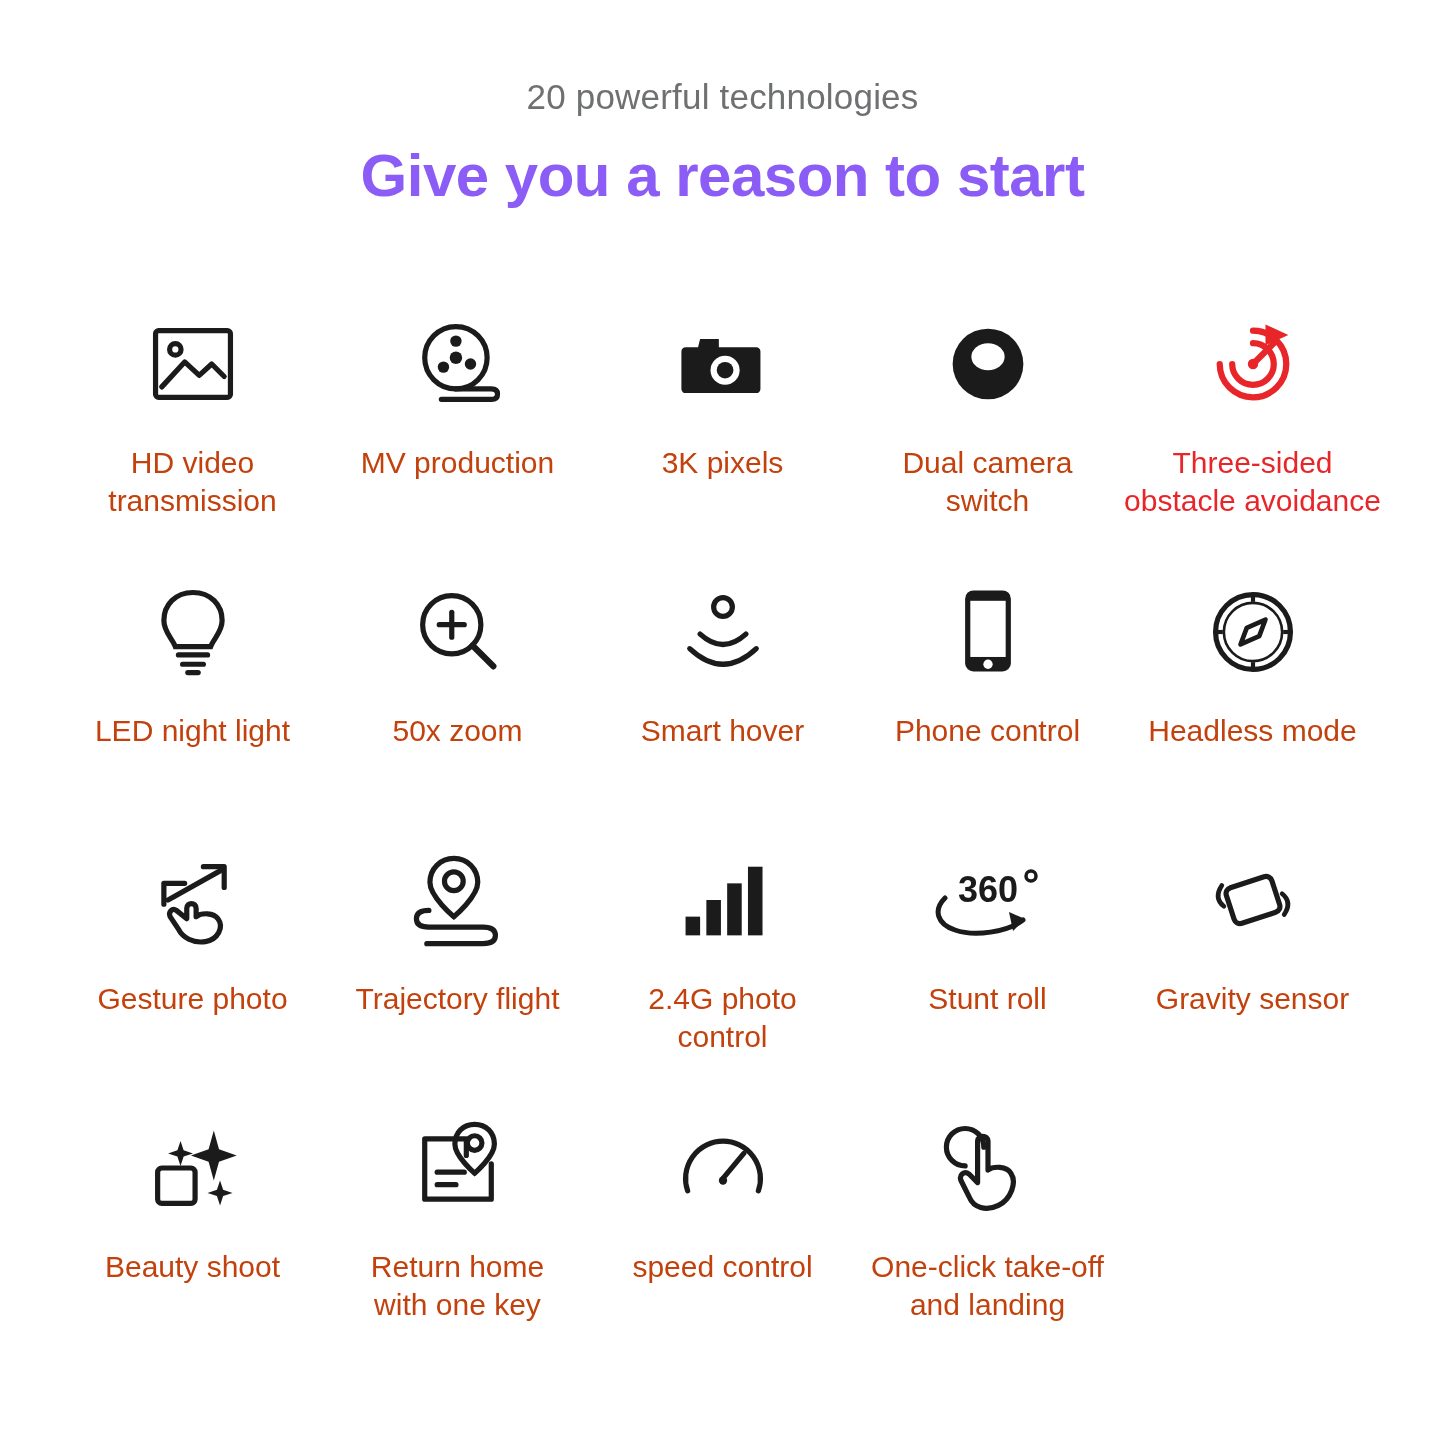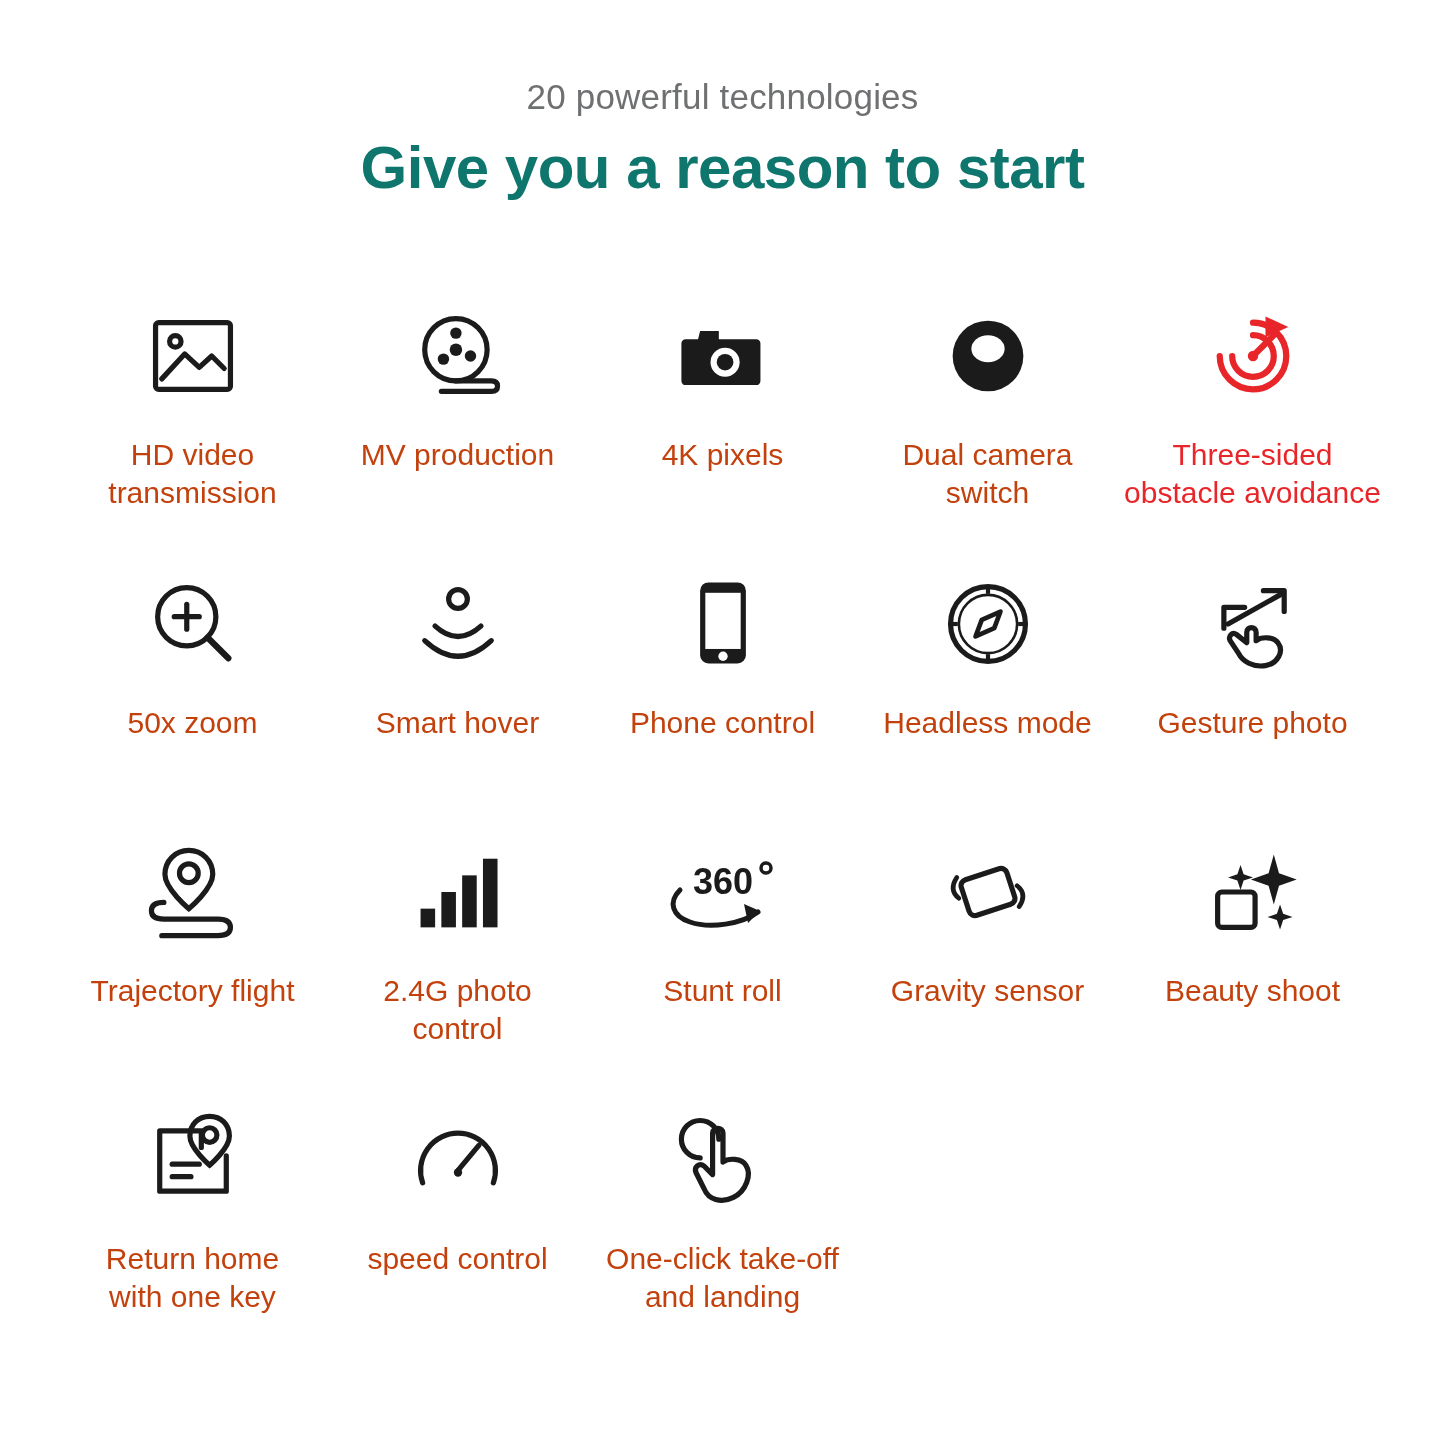--- a/index.html
+++ b/index.html
@@ -26,22 +26,22 @@
   }
   .eyebrow {
     font-size: 35px;
     color: #6f7072;
     letter-spacing: 0.2px;
     line-height: 1.1;
   }
   .headline {
     font-size: 60px;
     font-weight: bold;
-    color: #0f766e;
-    margin-top: 16px;
+    color: #8b5cf6;
+    margin-top: 24px;
     letter-spacing: -0.5px;
     line-height: 1.15;
   }
   .grid {
     margin-top: 96px;
     display: grid;
     grid-template-columns: repeat(5, 1fr);
     grid-auto-rows: 268px;
     row-gap: 0px;
     column-gap: 0px;
@@ -114,21 +114,21 @@
     </div>
 
     <div class="cell">
       <div class="icon-wrap">
         <svg width="104" height="104" viewBox="0 0 100 100">
           <path d="M10 34 h16 l2 -8 h18 v8 h36 a4 4 0 0 1 4 4 v36 a4 4 0 0 1 -4 4 H14 a4 4 0 0 1 -4 -4 V38 a4 4 0 0 1 4 -4 z" fill="#1b1b1b"></path>
           <circle cx="52" cy="56" r="14" fill="#ffffff"></circle>
           <circle cx="52" cy="56" r="8" fill="#1b1b1b"></circle>
         </svg>
       </div>
-      <div class="caption">4K pixels</div>
+      <div class="caption">3K pixels</div>
     </div>
 
     <div class="cell">
       <div class="icon-wrap">
         <svg width="104" height="104" viewBox="0 0 100 100">
           <circle cx="50" cy="50" r="34" fill="#1b1b1b"></circle>
           <ellipse cx="50" cy="43" rx="16" ry="13" fill="#ffffff"></ellipse>
         </svg>
       </div>
       <div class="caption">Dual camera
@@ -142,20 +142,31 @@
           <path d="M50 50 m-20 0 a20 20 0 1 0 20 -20" fill="none" stroke="#e8262a" stroke-width="6" stroke-linecap="round"></path>
           <circle cx="50" cy="50" r="5" fill="#e8262a"></circle>
           <path d="M62 12 L84 22 L62 32 Z" fill="#e8262a"></path>
           <path d="M50 50 L72 28" stroke="#e8262a" stroke-width="6" stroke-linecap="round"></path>
         </svg>
       </div>
       <div class="caption">Three-sided
 obstacle avoidance</div>
     </div>
 
+    <div class="cell">
+      <div class="icon-wrap">
+        <svg width="104" height="104" viewBox="0 0 100 100">
+          <path d="M50 12 C33 12 22 24 22 39 C22 50 30 56 33 64 L67 64 C70 56 78 50 78 39 C78 24 67 12 50 12 Z" fill="none" stroke="#1b1b1b" stroke-width="5"></path>
+          <line x1="36" y1="72" x2="64" y2="72" stroke="#1b1b1b" stroke-width="5" stroke-linecap="round"></line>
+          <line x1="40" y1="81" x2="60" y2="81" stroke="#1b1b1b" stroke-width="5" stroke-linecap="round"></line>
+          <line x1="45" y1="89" x2="55" y2="89" stroke="#1b1b1b" stroke-width="5" stroke-linecap="round"></line>
+        </svg>
+      </div>
+      <div class="caption">LED night light</div>
+    </div>
 
     <div class="cell">
       <div class="icon-wrap">
         <svg width="104" height="104" viewBox="0 0 100 100">
           <circle cx="44" cy="43" r="28" fill="none" stroke="#1b1b1b" stroke-width="5"></circle>
           <line x1="44" y1="31" x2="44" y2="55" stroke="#1b1b1b" stroke-width="5" stroke-linecap="round"></line>
           <line x1="32" y1="43" x2="56" y2="43" stroke="#1b1b1b" stroke-width="5" stroke-linecap="round"></line>
           <line x1="64" y1="63" x2="84" y2="83" stroke="#1b1b1b" stroke-width="6" stroke-linecap="round"></line>
         </svg>
       </div>

